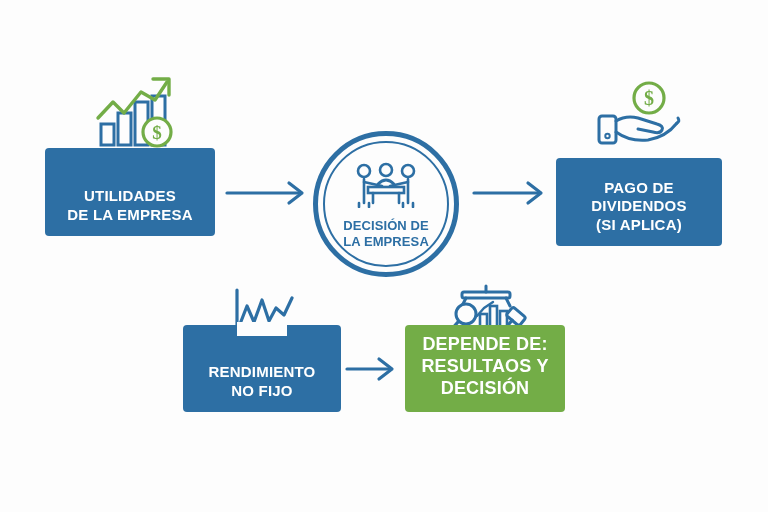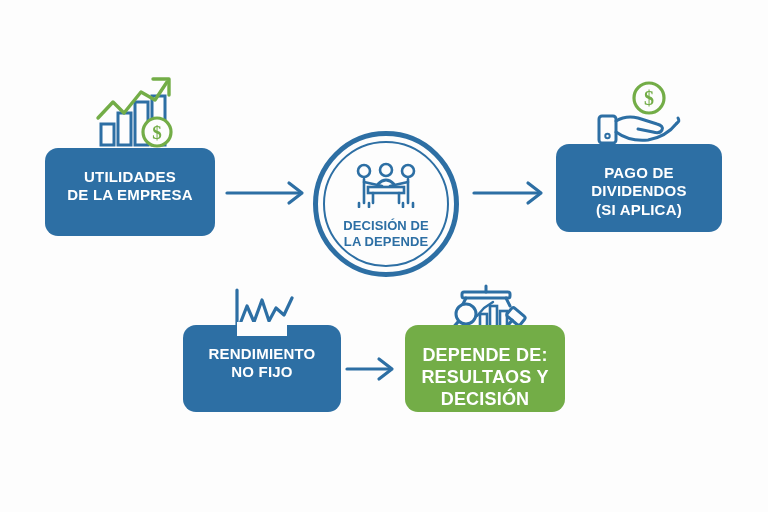--- a/index.html
+++ b/index.html
@@ -15,31 +15,31 @@
   }
   #canvas {
     position: relative;
     width: 768px;
     height: 512px;
   }
 
   
   .node-box {
     position: absolute;
-    border-radius: 13px;
+    border-radius: 4px;
     display: flex;
-    align-items: flex-start;
+    align-items: flex-end;
     justify-content: center;
     text-align: center;
     color: #ffffff;
     font-weight: bold;
     letter-spacing: 0.2px;
     line-height: 1.22;
     box-sizing: border-box;
-    padding: 20px 8px;
+    padding: 12px 8px;
   }
   .node-box.blue  { background: #2d6fa4; }
   .node-box.green { background: #73ad47; }
 
   .box-label {
     white-space: pre-line;
     display: block;
   }
 
   
@@ -149,21 +149,21 @@
         <path d="M57 17 L57 41" stroke="#2d6fa4" stroke-width="2.6" stroke-linecap="round" fill="none"></path>
         <path d="M52 41 L52 45 M62 41 L62 45" stroke="#2d6fa4" stroke-width="2.6" stroke-linecap="round"></path>
         <path d="M57 20 L39 24" stroke="#2d6fa4" stroke-width="2.6" stroke-linecap="round" fill="none"></path>
 
         <rect x="17" y="25" width="36" height="6" fill="none" stroke="#2d6fa4" stroke-width="2.6"></rect>
         <path d="M22 31 L22 41 M48 31 L48 41" stroke="#2d6fa4" stroke-width="2.6" stroke-linecap="round"></path>
       </svg>
     </span>
 
     <span class="circle-text">DECISIÓN DE
-LA DEPENDE</span>
+LA EMPRESA</span>
   </div>
 
   <div class="arrow" style="left:472px; top:180px; width:84px; height:26px;">
     <svg viewBox="0 0 84 26" width="84" height="26">
       <line x1="2" y1="13" x2="68" y2="13" stroke="#2d6fa4" stroke-width="3.2" stroke-linecap="round"></line>
       <polyline points="56,3 69,13 56,23" fill="none" stroke="#2d6fa4" stroke-width="3.2" stroke-linecap="round" stroke-linejoin="round"></polyline>
     </svg>
   </div>
 
   <div class="icon-wrap" style="left:594px; top:80px; width:95px; height:72px;">
@@ -174,21 +174,21 @@
 
       <rect x="5" y="36" width="17" height="27" rx="3" fill="none" stroke="#2d6fa4" stroke-width="3"></rect>
       <circle cx="13.5" cy="56" r="2.2" fill="none" stroke="#2d6fa4" stroke-width="2"></circle>
 
       <path d="M22 41 Q32 35 44 38 L63 44 Q70 46 68 50 Q66 54 59 52 L44 49" fill="none" stroke="#2d6fa4" stroke-width="3" stroke-linecap="round" stroke-linejoin="round"></path>
       <path d="M22 52 Q36 62 54 60 Q72 57 83 43" fill="none" stroke="#2d6fa4" stroke-width="3" stroke-linecap="round"></path>
       <path d="M83 43 Q86 41 84 38" fill="none" stroke="#2d6fa4" stroke-width="3" stroke-linecap="round"></path>
     </svg>
   </div>
 
-  <div class="node-box blue" style="left:556px; top:144px; width:166px; height:88px; font-size:15px;">
+  <div class="node-box blue" style="left:556px; top:158px; width:166px; height:88px; font-size:15px;">
     <span class="box-label">PAGO DE
 DIVIDENDOS
 (SI APLICA)</span>
   </div>
 
   <div class="icon-wrap" style="left:232px; top:288px; width:70px; height:48px;">
     <svg viewBox="0 0 70 48" width="70" height="48">
       <path d="M5 2 L5 44" stroke="#2d6fa4" stroke-width="3.2" stroke-linecap="round" fill="none"></path>
       <polyline points="8,36 15,18 22,34 30,12 37,33 44,20 52,27 60,10" fill="none" stroke="#2d6fa4" stroke-width="3.2" stroke-linecap="round" stroke-linejoin="round"></polyline>
     </svg>

